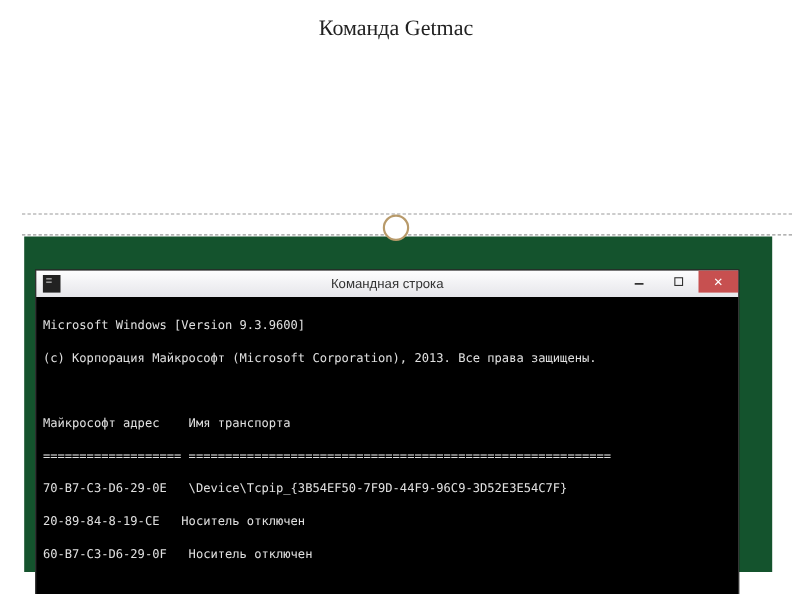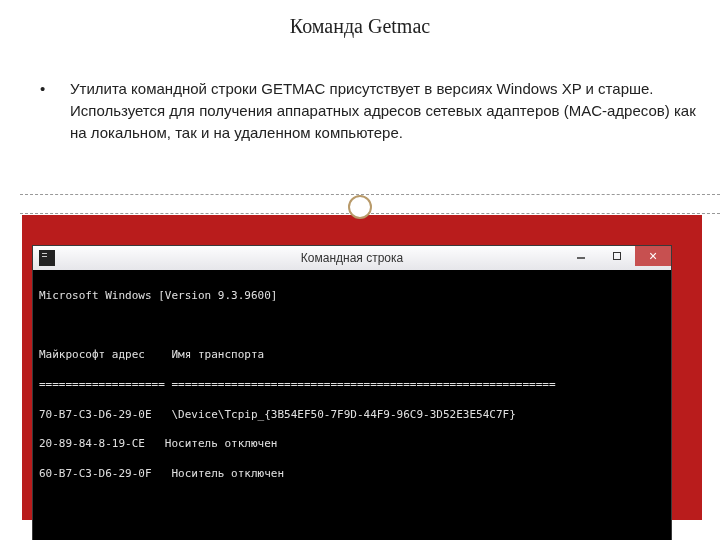--- a/index.html
+++ b/index.html
@@ -72,21 +72,21 @@
       border-radius: 50%;
       background: #fff;
       z-index: 2;
     }
     .terminal-area {
       position: absolute;
       top: 215px;
       left: 22px;
       right: 18px;
       bottom: 20px;
-      background: #b91c1c;
+      background: #14532d;
     }
     .term-window {
       position: absolute;
       top: 30px;
       left: 10px;
       width: 640px;
       background: #000;
       border: 1px solid #3a3a3a;
     }
     .term-titlebar {
@@ -157,23 +157,20 @@
       white-space: pre;
     }
     .term-line { display: block; }
   </style>
 </head>
 <body>
 
 <div class="slide">
   <h1 class="slide-title">Команда Getmac</h1>
 
-  <ul class="bullet-list">
-    <li>Утилита командной строки GETMAC присутствует в версиях Windows XP и старше. Используется для получения аппаратных адресов сетевых адаптеров (MAC-адресов) как на локальном, так и на удаленном компьютере.</li>
-  </ul>
 
   <div class="divider-line"></div>
   <div class="divider-line2"></div>
   <div class="circle-deco"></div>
 
   <div class="terminal-area">
     <div class="term-window">
       <div class="term-titlebar">
         <span class="term-icon"></span>
         <span class="term-title-text">Командная строка</span>
@@ -188,20 +185,21 @@
                 <rect x="1.5" y="1.5" width="7" height="7" fill="none" stroke="#333" stroke-width="1"></rect>
               </svg>
           </div>
           <div class="term-btn close">
             <span>×</span>
           </div>
         </div>
       </div>
       <div class="term-body">
 <span class="term-line">Microsoft Windows [Version 9.3.9600]</span>
+<span class="term-line">(c) Корпорация Майкрософт (Microsoft Corporation), 2013. Все права защищены.</span>
 <span class="term-line"></span>
 <span class="term-line"></span>
 <span class="term-line">Майкрософт адрес    Имя транспорта</span>
 <span class="term-line">=================== ==========================================================</span>
 <span class="term-line">70-B7-C3-D6-29-0E   \Device\Tcpip_{3B54EF50-7F9D-44F9-96C9-3D52E3E54C7F}</span>
 <span class="term-line">20-89-84-8-19-CE   Носитель отключен</span>
 <span class="term-line">60-B7-C3-D6-29-0F   Носитель отключен</span>
 <span class="term-line"></span>
 
       </div>

